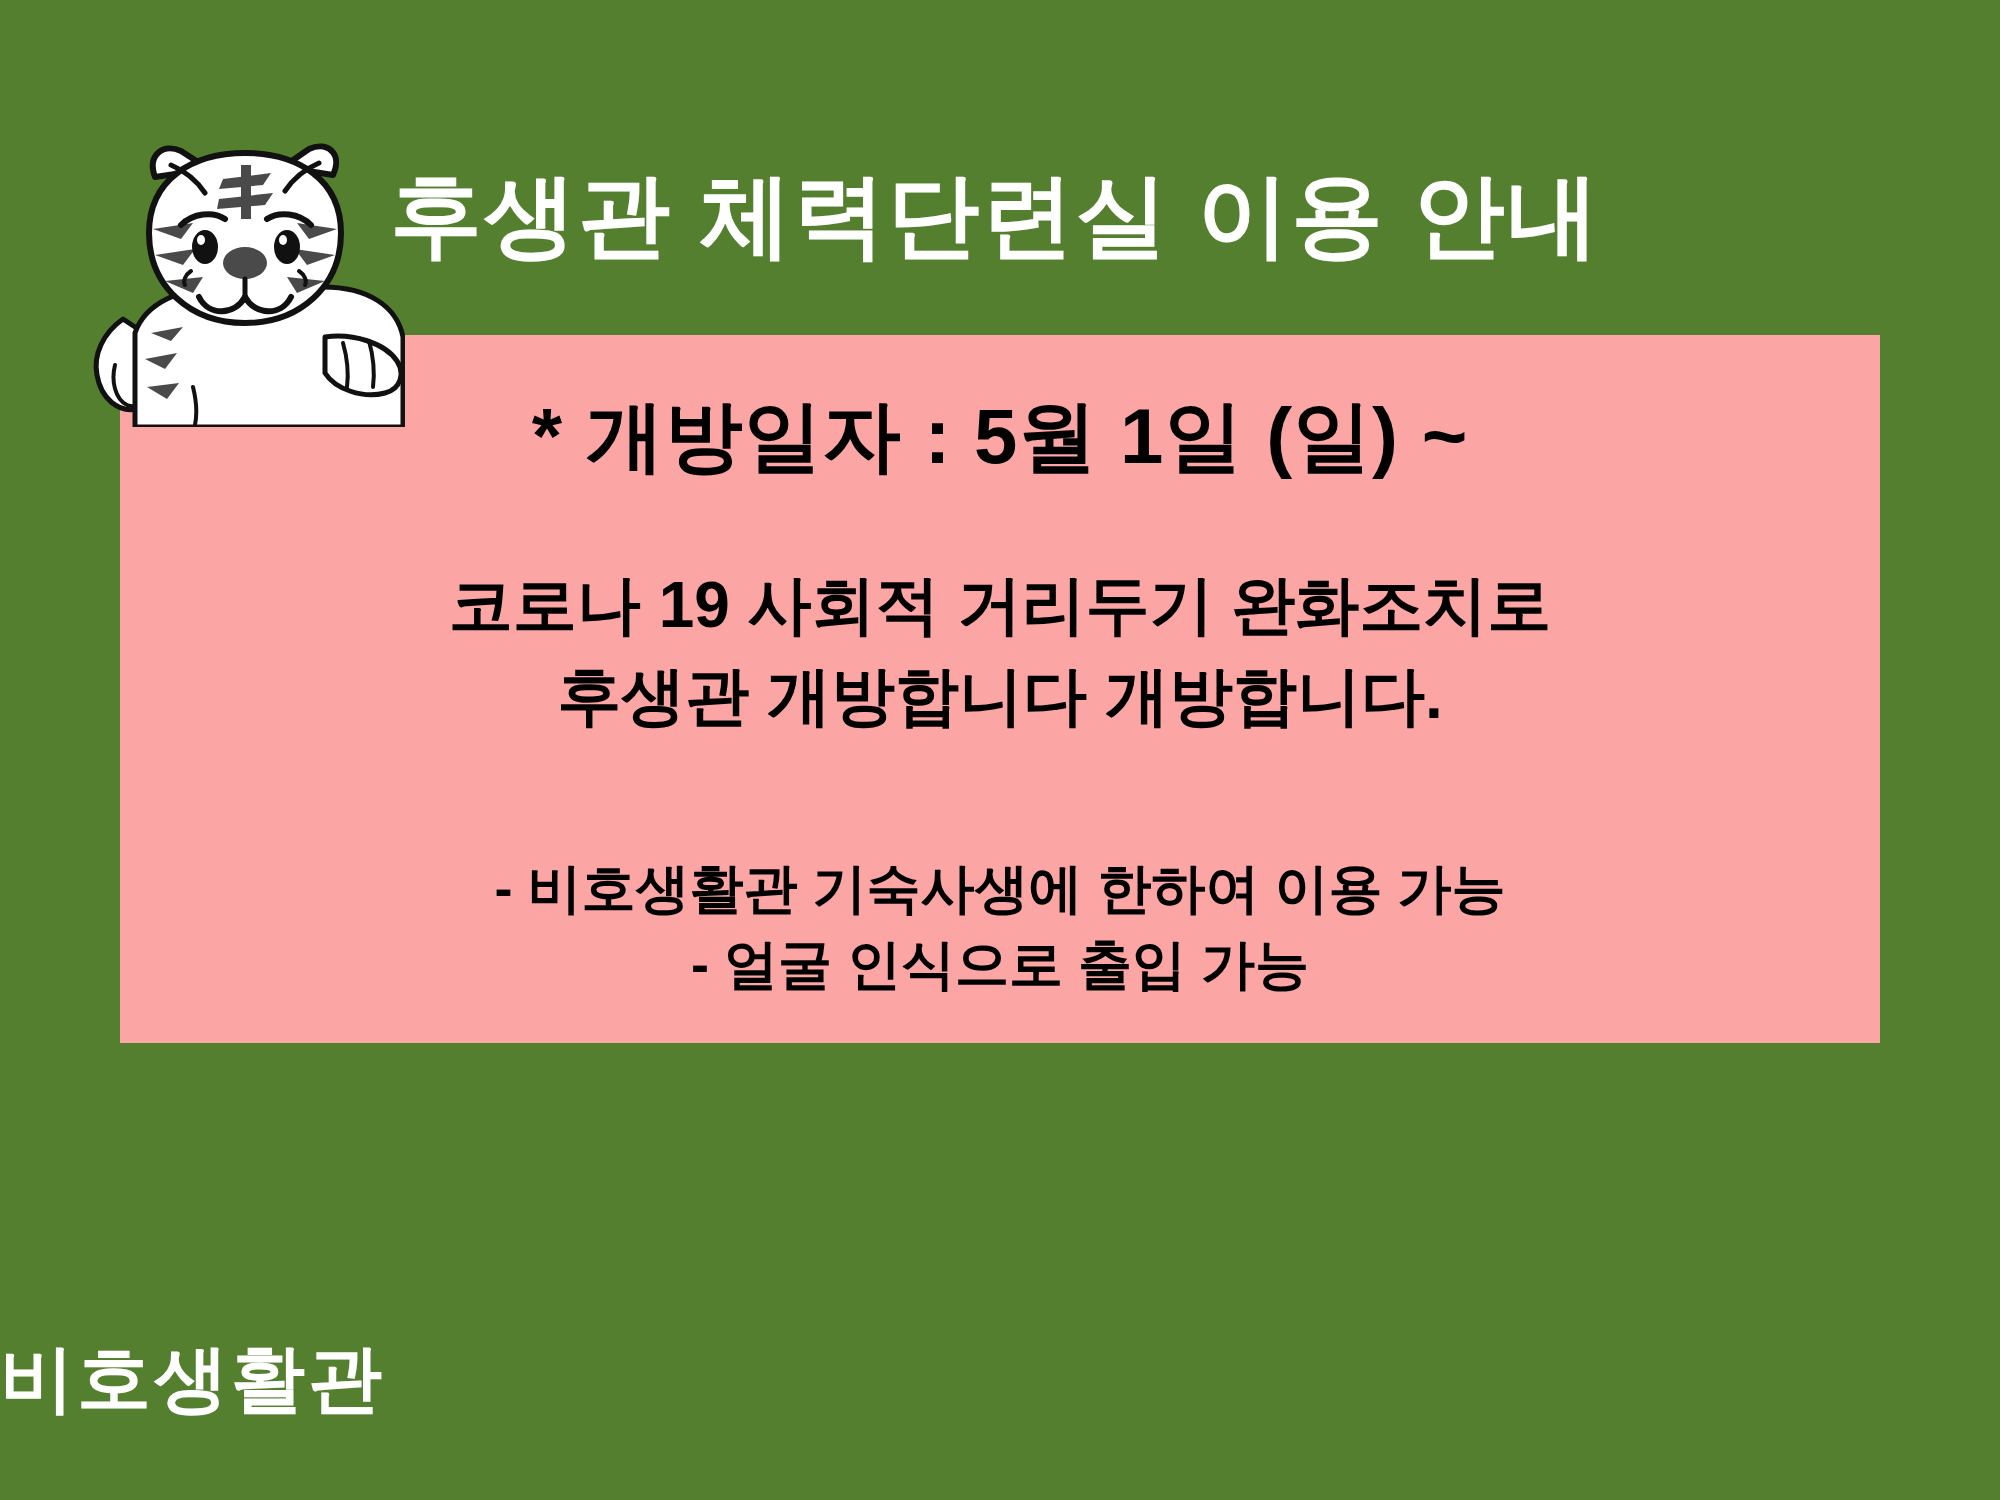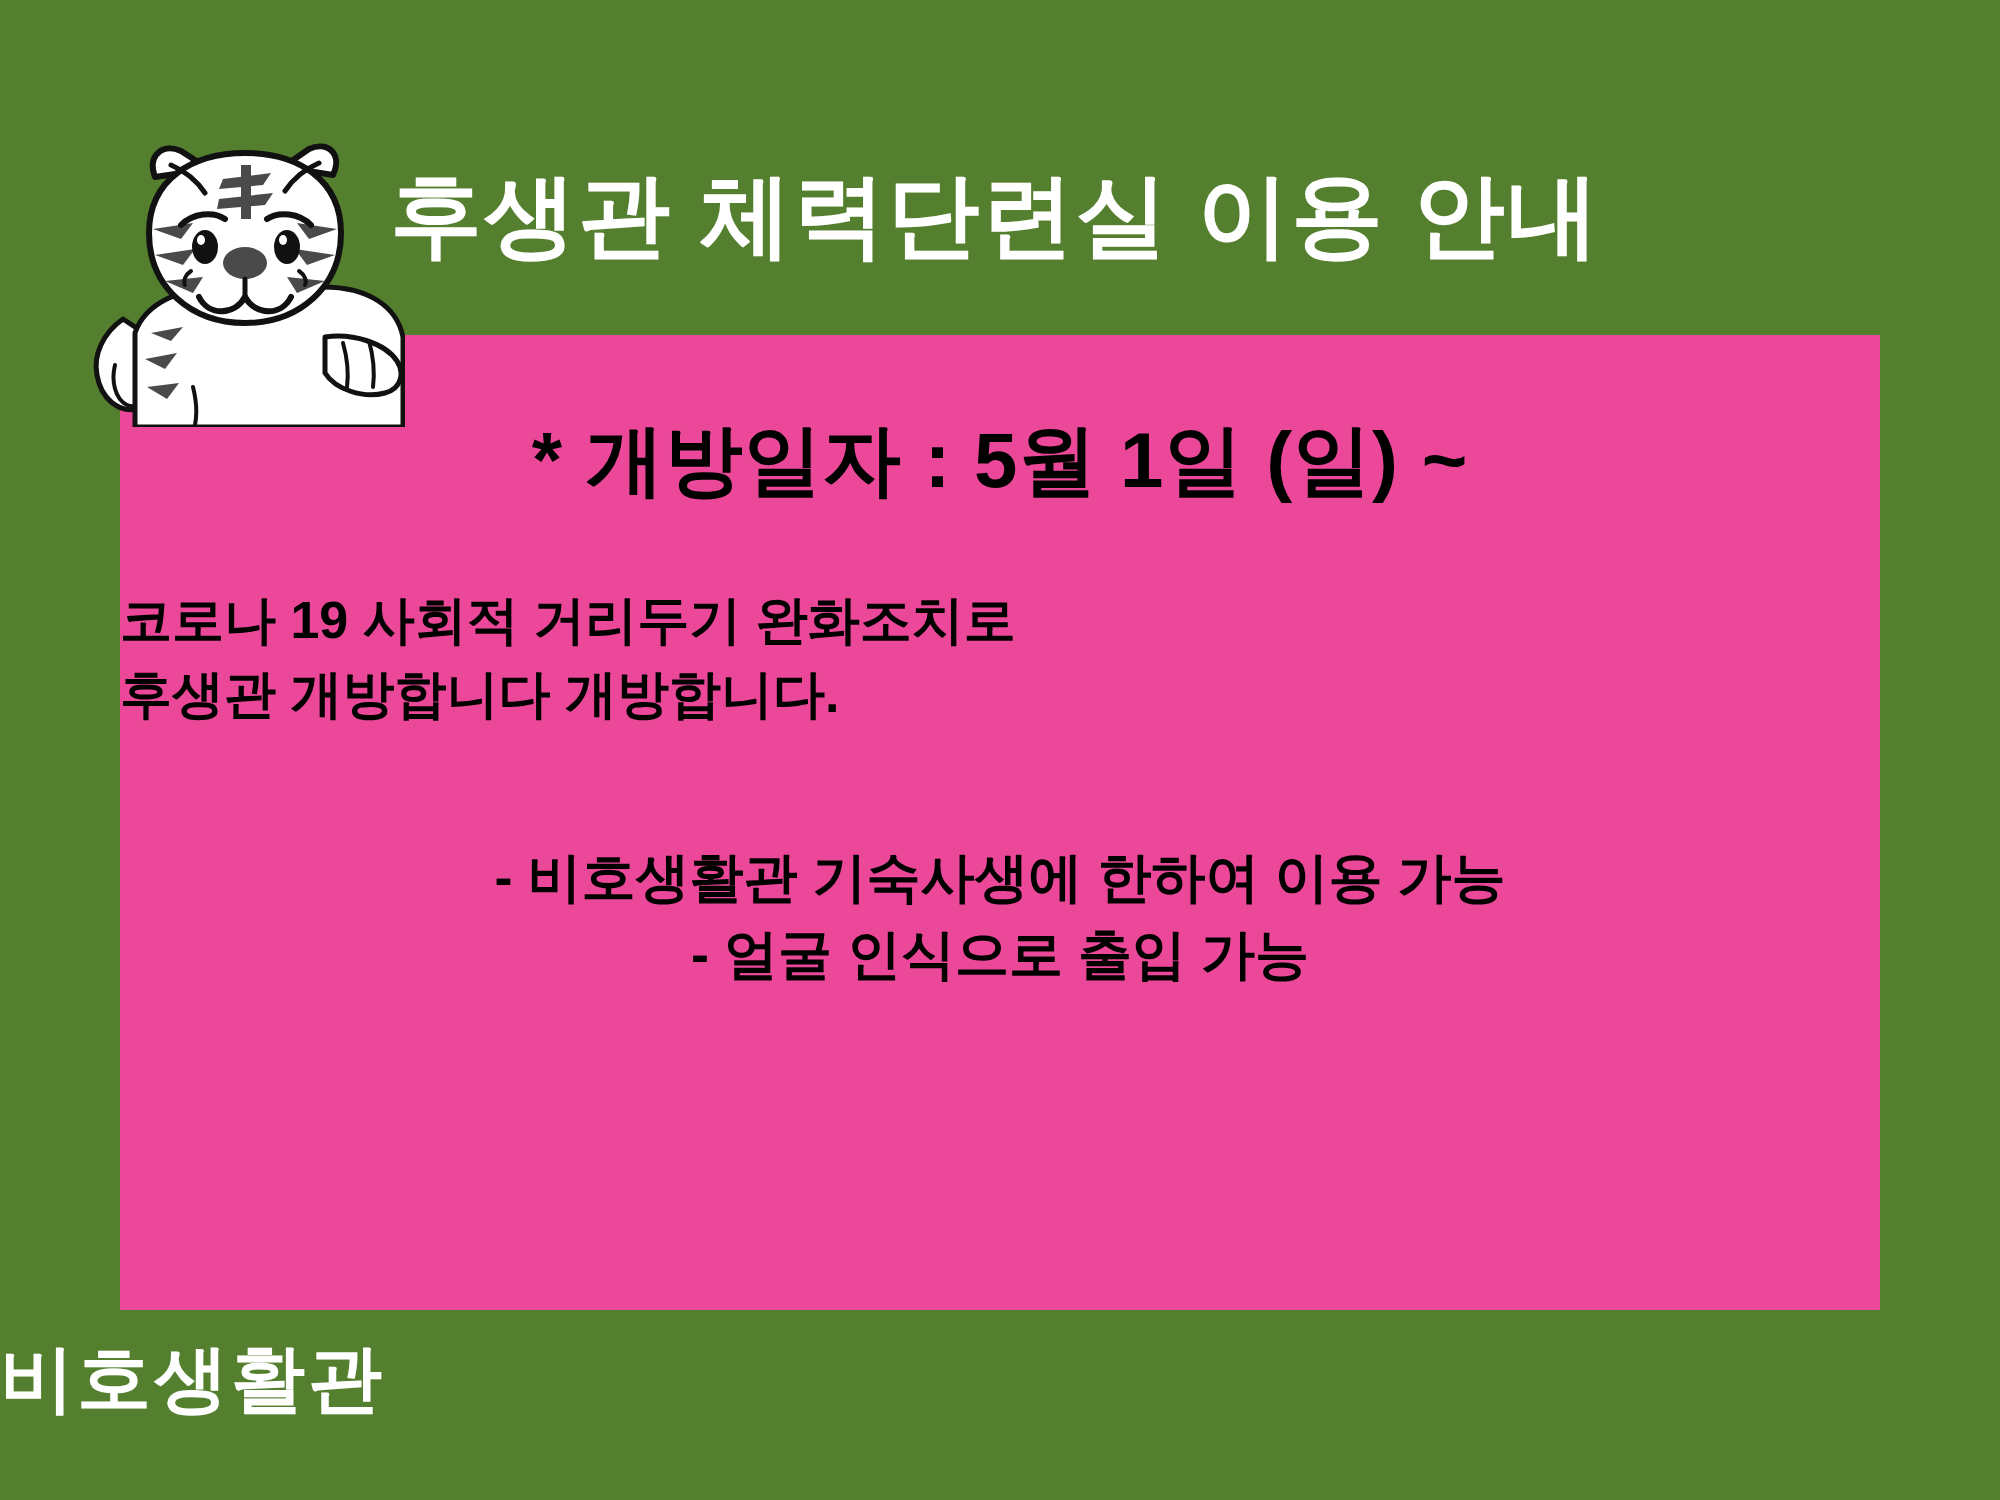--- a/index.html
+++ b/index.html
@@ -53,24 +53,24 @@
     white-space: nowrap;
     text-align: left;
   }
 
   
   .content-card {
     position: absolute;
     left: 120px;
     top: 335px;
     width: 1760px;
-    height: 975px;
-    background: #ec4899;
+    height: 708px;
+    background: #fca5a5;
     box-sizing: border-box;
-    padding-top: 70px;
+    padding-top: 46px;
     text-align: center;
     z-index: 2;
   }
 
   .headline-list {
     margin: 0;
     padding: 0;
     list-style: none;
   }
 
@@ -83,26 +83,26 @@
     white-space: nowrap;
     text-align: center;
   }
 
   .body-block {
     margin-top: 68px;
   }
 
   .body-line {
     color: #000000;
-    font-size: 52px;
+    font-size: 64px;
     font-weight: 900;
     line-height: 1.42;
     letter-spacing: 0px;
     white-space: nowrap;
-    text-align: left;
+    text-align: center;
   }
 
   .notes-block {
     margin-top: 108px;
   }
 
   .note-line {
     color: #000000;
     font-size: 54px;
     font-weight: 900;

